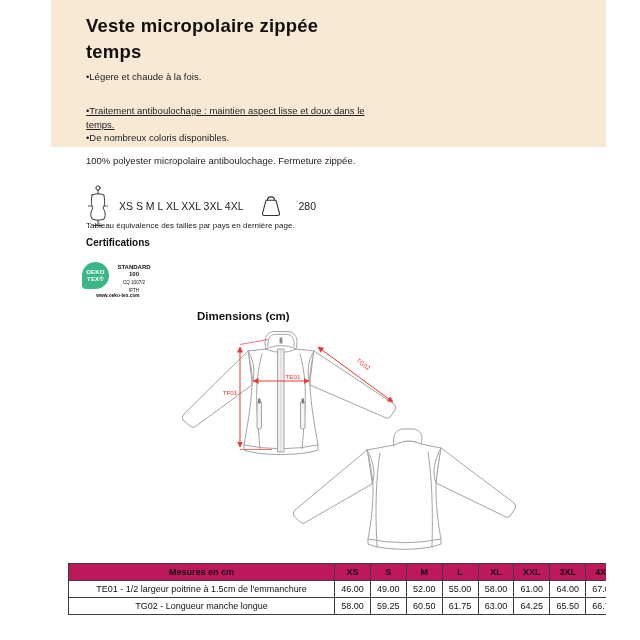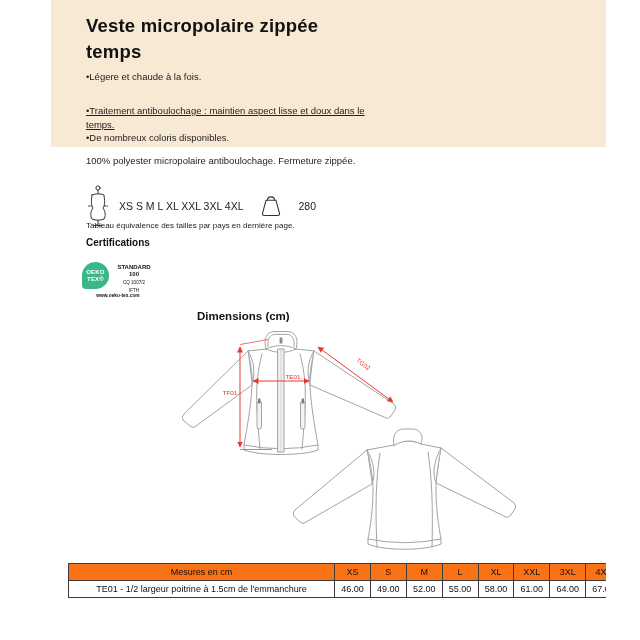--- a/index.html
+++ b/index.html
@@ -33,21 +33,21 @@
   .oeko-std { font-size: 6px; font-weight: bold; line-height: 6.5px; }
   .oeko-cert { font-size: 4.6px; line-height: 5.6px; margin-top: 2.5px; }
   .oeko-url { position: absolute; left: 0; top: 33px; width: 76px; text-align: center; font-size: 4.8px; font-weight: bold; color: #111; }
 
   .dim-h { position: absolute; left: 163px; top: 310px; width: 300px; font-size: 11.5px; font-weight: bold; color: #111; }
 
   .diagram { position: absolute; left: 130px; top: 328px; }
 
   table.sizes { position: absolute; left: 34px; top: 563px; width: 554px; border-collapse: collapse; font-size: 9px; color: #111; table-layout: fixed; }
   table.sizes th, table.sizes td { border: 1px solid #3c3c3c; height: 17px; text-align: center; padding: 0 2px; font-weight: normal; }
-  table.sizes thead th { background: #f97316; font-weight: normal; }
+  table.sizes thead th { background: #be185d; font-weight: bold; }
   table.sizes col.label-col { width: 266px; }
 </style>
 </head>
 <body>
 
 <div class="page">
 
   <div class="hero">
     <div class="hero-title">
       <div>Veste micropolaire zippée</div>
@@ -185,16 +185,27 @@
         <td>TE01 - 1/2 largeur poitrine à 1.5cm de l'emmanchure</td>
         <td>46.00</td>
         <td>49.00</td>
         <td>52.00</td>
         <td>55.00</td>
         <td>58.00</td>
         <td>61.00</td>
         <td>64.00</td>
         <td>67.00</td>
       </tr>
+      <tr>
+        <td>TG02 - Longueur manche longue</td>
+        <td>58.00</td>
+        <td>59.25</td>
+        <td>60.50</td>
+        <td>61.75</td>
+        <td>63.00</td>
+        <td>64.25</td>
+        <td>65.50</td>
+        <td>66.75</td>
+      </tr>
     </tbody>
   </table>
 
 </div>
 
 </body></html>

